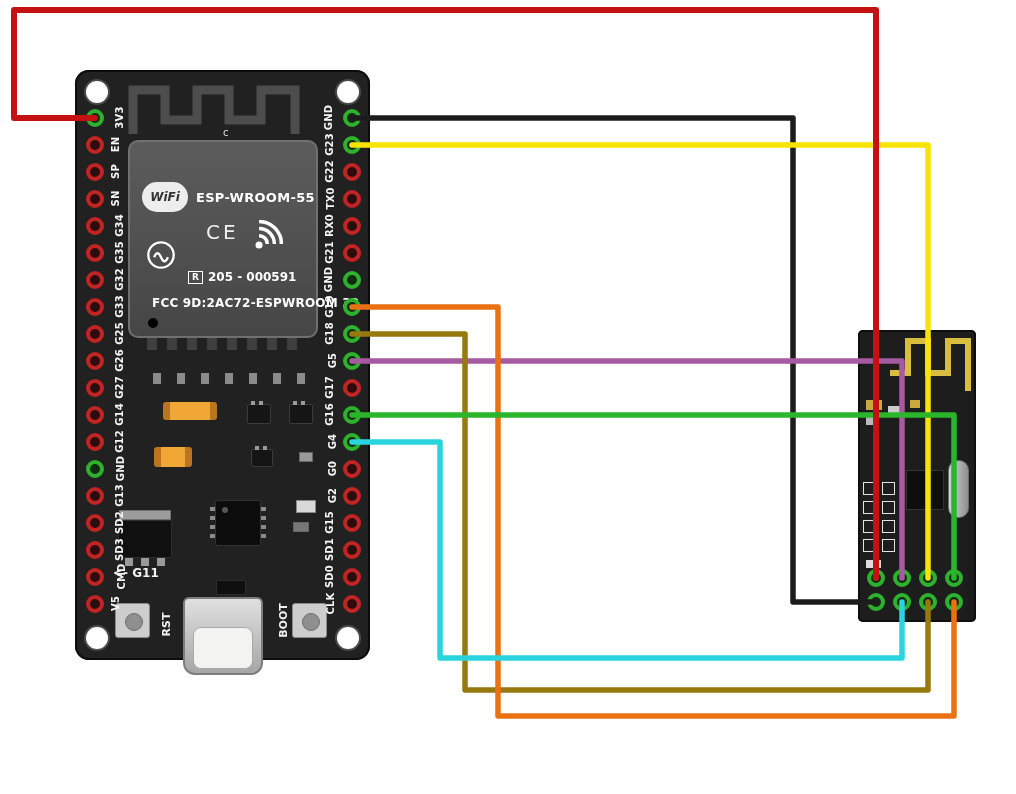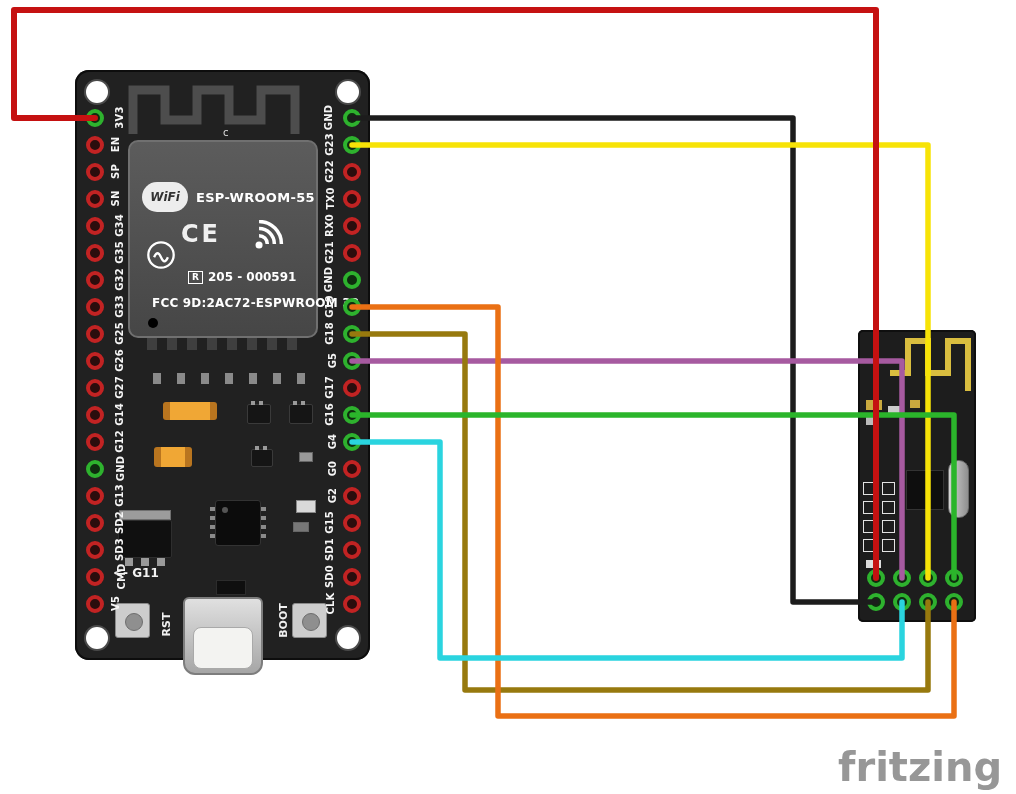--- a/index.html
+++ b/index.html
@@ -18,21 +18,21 @@
   .antenna { position:absolute; left:50px; top:8px; width:180px; height:60px; }
   .topmark { position:absolute; left:148px; top:57px; color:#dddddd; font-size:10px; }
 
   
   .shield { position:absolute; left:53px; top:70px; width:190px; height:198px; border-radius:10px;
             background:linear-gradient(#5c5c5c,#464646); border:2px solid #707070; }
   .wifi-pill { position:absolute; left:12px; top:40px; width:46px; height:30px; border-radius:16px;
                background:#ededed; color:#333333; font-weight:bold; font-style:italic; font-size:12px;
                display:flex; align-items:center; justify-content:center; }
   .module-name { position:absolute; left:66px; top:48px; font-size:13px; font-weight:bold; color:#ffffff; letter-spacing:0.3px; }
-  .ce-mark { position:absolute; left:51px; top:78px; font-size:24px; font-weight:bold; color:#f0f0f0; letter-spacing:3px; }
+  .ce-mark { position:absolute; left:76px; top:78px; font-size:20px; font-weight:normal; color:#f0f0f0; letter-spacing:3px; }
   .wifi-arcs { position:absolute; left:122px; top:78px; width:40px; height:36px; }
   .cert { position:absolute; left:16px; top:98px; width:30px; height:30px; }
   .reg-line { position:absolute; left:58px; top:128px; display:flex; gap:5px; align-items:center; color:#ffffff; }
   .rbox { border:1.5px solid #ffffff; font-size:9px; font-weight:bold; padding:1px 3px; line-height:1; }
   .serial { font-size:12px; font-weight:bold; }
   .fcc-line { position:absolute; left:22px; top:154px; font-size:12px; font-weight:bold; color:#ffffff; letter-spacing:0.2px; white-space:nowrap; }
   .shield-dot { position:absolute; left:18px; top:176px; width:10px; height:10px; border-radius:50%; background:#000000; }
 
   .shield-tabs { position:absolute; left:72px; top:268px; width:160px; height:12px;
                  background:repeating-linear-gradient(90deg,#3f3f3f 0 10px,transparent 10px 20px); }
@@ -377,14 +377,13 @@
       <polyline points="352,118 793,118 793,602 876,602" fill="none" stroke="#1c1c1c" stroke-width="5.5" stroke-linecap="round" stroke-linejoin="round"></polyline>
       <polyline points="352,145 928,145 928,578" fill="none" stroke="#f7e307" stroke-width="5.5" stroke-linecap="round" stroke-linejoin="round"></polyline>
       <polyline points="352,361 902,361 902,578" fill="none" stroke="#a65aa0" stroke-width="5.5" stroke-linecap="round" stroke-linejoin="round"></polyline>
       <polyline points="352,334 465,334 465,690 928,690 928,602" fill="none" stroke="#97790e" stroke-width="5.5" stroke-linecap="round" stroke-linejoin="round"></polyline>
       <polyline points="352,307 498,307 498,716 954,716 954,602" fill="none" stroke="#ea7014" stroke-width="5.5" stroke-linecap="round" stroke-linejoin="round"></polyline>
       <polyline points="352,442 440,442 440,658 902,658 902,602" fill="none" stroke="#2ad4df" stroke-width="5.5" stroke-linecap="round" stroke-linejoin="round"></polyline>
       <polyline points="352,415 954,415 954,578" fill="none" stroke="#2bb52b" stroke-width="5.5" stroke-linecap="round" stroke-linejoin="round"></polyline>
       <polyline points="95,118 14,118 14,10 876,10 876,578" fill="none" stroke="#c51111" stroke-width="6" stroke-linecap="round" stroke-linejoin="round"></polyline>
     </svg>
 
-  <div class="watermark">fritzing</div>
 </div>
 
 </body></html>

